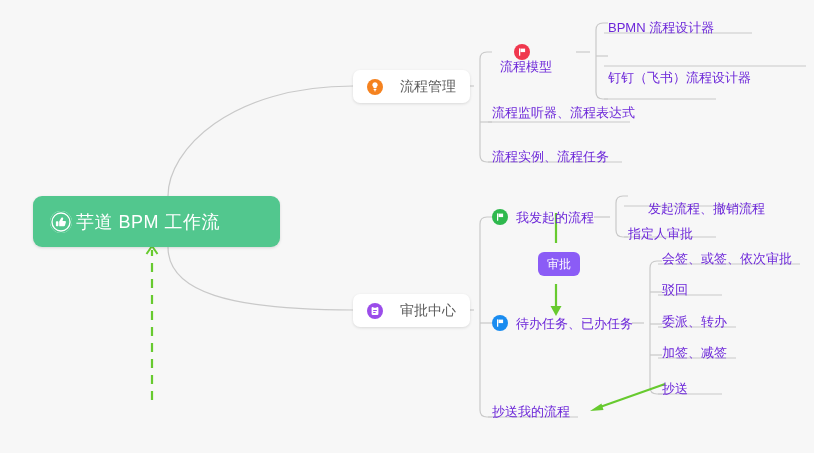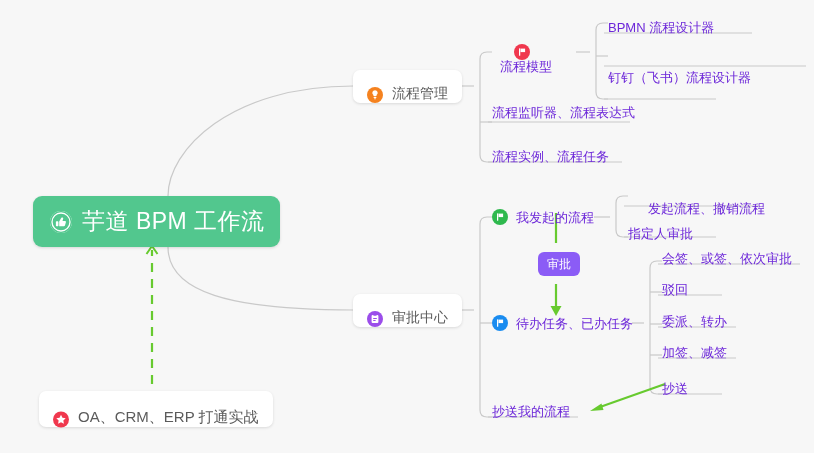--- a/index.html
+++ b/index.html
@@ -33,37 +33,38 @@
     background: #52c78e;
     border-radius: 9px;
     box-shadow: 0 1px 3px rgba(0,0,0,0.13);
     display: flex;
     align-items: center;
     box-sizing: border-box;
     padding-left: 17px;
   }
   .root-label {
     color: #ffffff;
-    font-size: 23px;
+    font-size: 18px;
     letter-spacing: 0.5px;
-    margin-left: 10px;
+    margin-left: 4px;
     white-space: nowrap;
   }
 
   
   .pill {
     position: absolute;
     background: #ffffff;
     border-radius: 7px;
     box-shadow: 0 1px 3px rgba(0,0,0,0.12);
     display: flex;
-    align-items: flex-end;
+    align-items: center;
     box-sizing: border-box;
     padding: 0 14px;
     white-space: nowrap;
+    gap: 8px;
   }
   .pill .pill-label {
     font-size: 14px;
     color: #5b5b5b;
     margin-left: 9px;
   }
 
   
   .tnode {
     position: absolute;
@@ -289,23 +290,14 @@
     <span class="tnode-label">加签、减签</span>
   </div>
   <div class="tnode" style="left:662px; top:382px;">
     <span class="tnode-label">抄送</span>
   </div>
 
   <div class="badge" style="left:538px; top:252px;">
     <span>审批</span>
   </div>
 
-  <div class="pill" style="left:39px; top:391px; height:36px;">
-    <span class="cicon">
-      <svg width="17" height="17" viewBox="0 0 16 16">
-        <circle cx="8" cy="8" r="8" fill="#f0384e"></circle>
-        <path d="M8 3.3 l1.45 2.95 l3.25 0.47 l-2.35 2.29 l0.55 3.23 L8 10.72 l-2.9 1.52 l0.55 -3.23 l-2.35 -2.29 l3.25 -0.47 z" fill="#ffffff"></path>
-      </svg>
-    </span>
-    <span class="pill-label" style="font-size:15px;">OA、CRM、ERP 打通实战</span>
-  </div>
 
 </div>
 
 </body></html>

